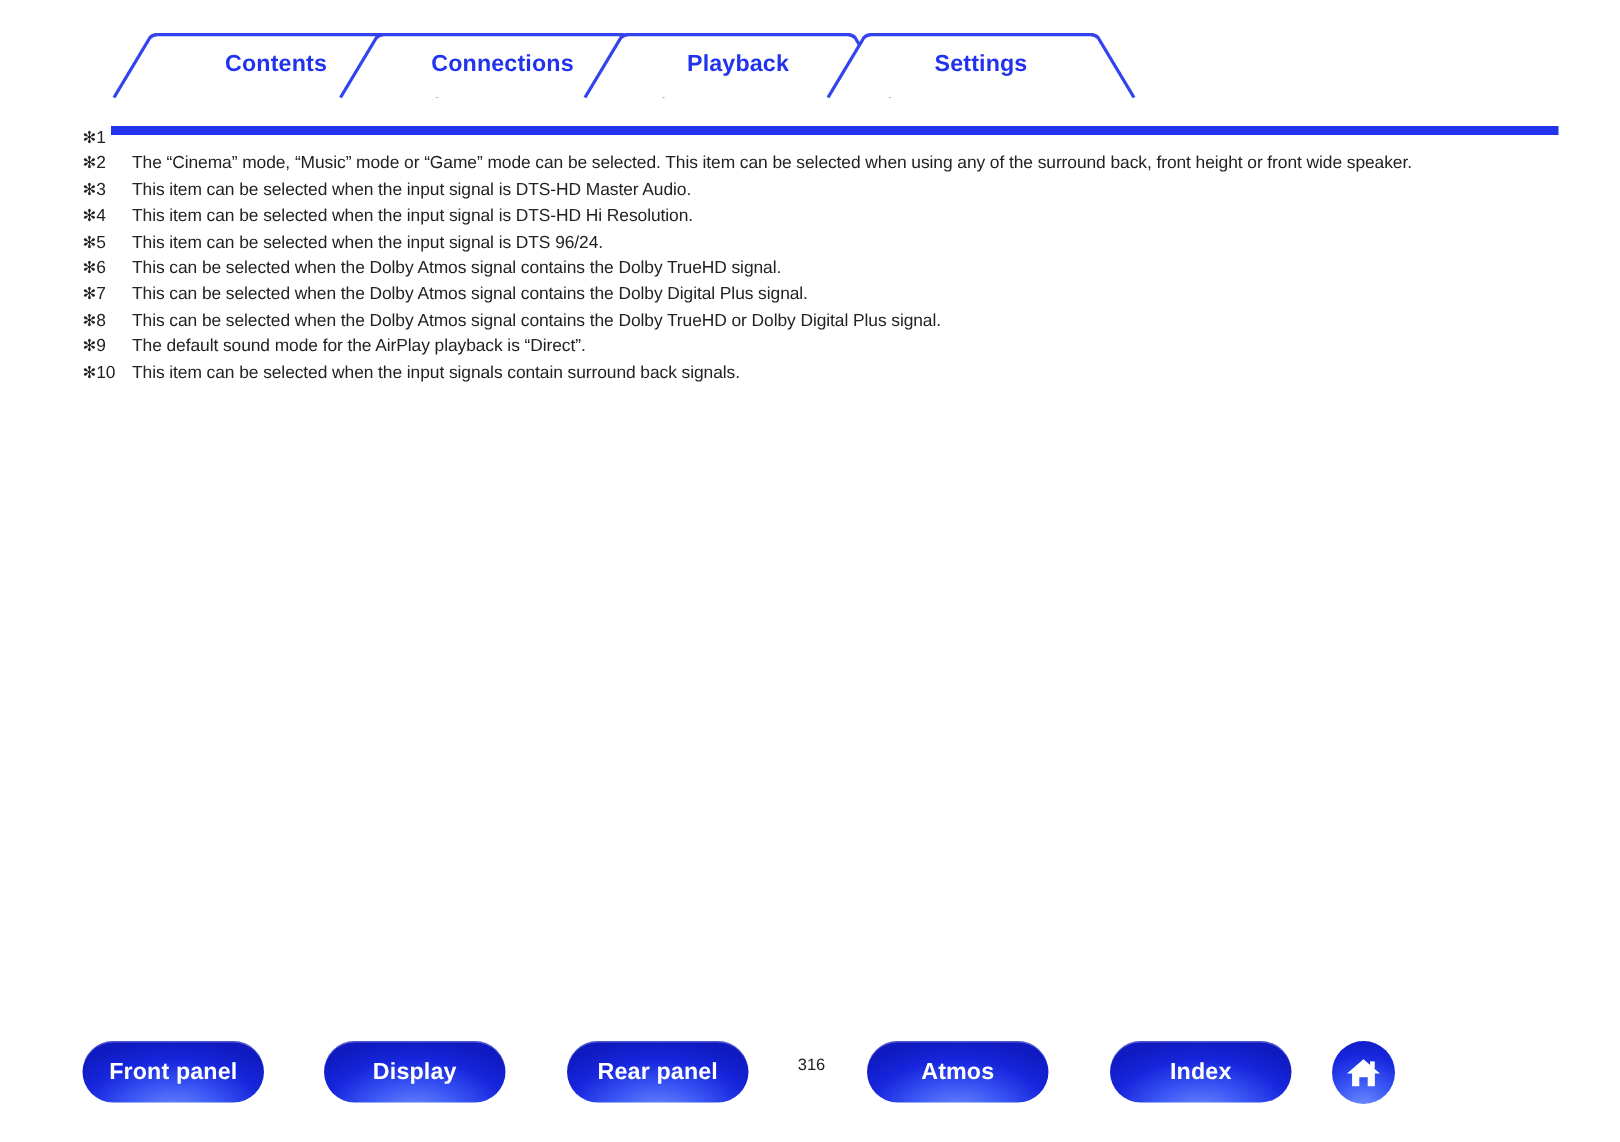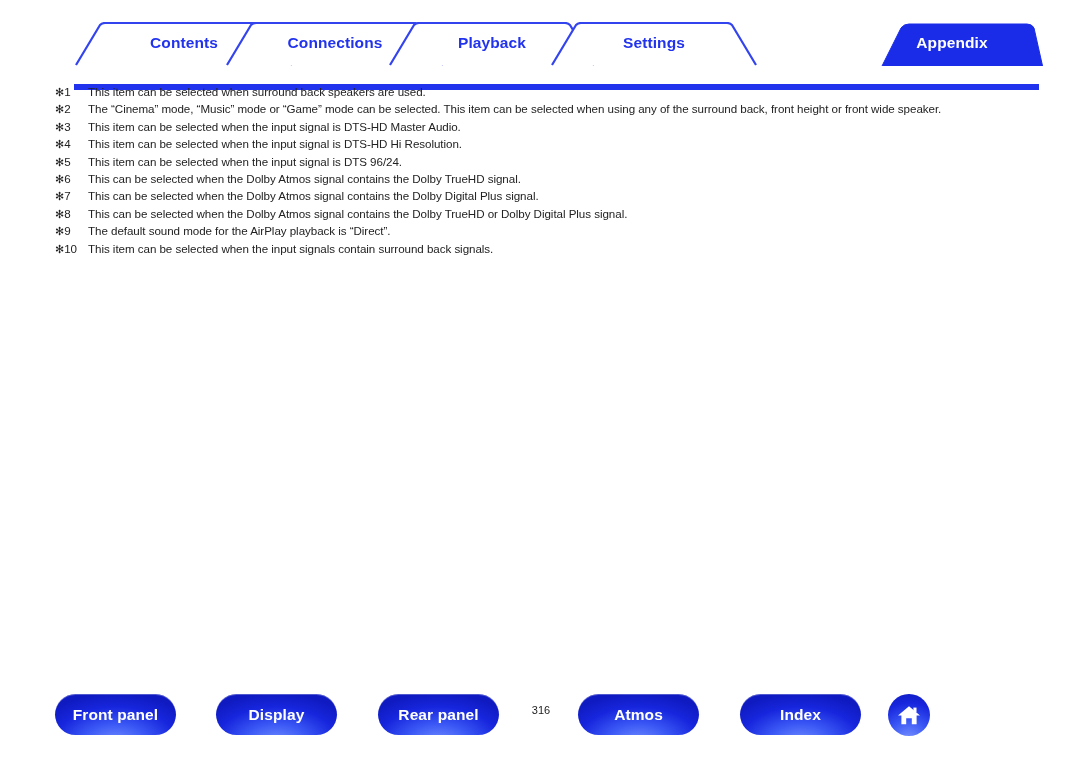--- a/index.html
+++ b/index.html
@@ -171,35 +171,28 @@
   </div>
 
   <div class="tab" style="left:531px; width:208px;">
     <svg class="tab-shape" viewBox="0 0 208 44" preserveAspectRatio="none">
       <path d="M2,43 L26,3 Q28,1 31,1 L177,1 Q180,1 182,3 L206,43" fill="#ffffff" stroke="#3344ee" stroke-width="2.2" stroke-linejoin="round" vector-effect="non-scaling-stroke"></path>
     </svg>
     <span class="tab-label">Settings</span>
   </div>
 
 
-  <div class="tab active" style="left:838px; width:190px;">
-    <svg class="tab-shape" viewBox="0 0 190 44" preserveAspectRatio="none">
-      <path d="M24,46 L44,6 Q47,2 52,2 L170,2 Q175,2 177,6 L186,46 Z" fill="#1a2ce8" stroke="#1a2ce8" stroke-width="1" stroke-linejoin="round" vector-effect="non-scaling-stroke"></path>
-    </svg>
-    <span class="tab-label">Appendix</span>
-  </div>
 
   <div id="tab-baseline"></div>
 </div>
 
 <div id="footnotes">
 
   <div class="footnote-row">
     <span class="footnote-marker"><span class="ast">✻</span><span>1</span></span>
-    <span class="footnote-text">This item can be selected when surround back speakers are used.</span>
   </div>
 
   <div class="footnote-row">
     <span class="footnote-marker"><span class="ast">✻</span><span>2</span></span>
     <span class="footnote-text">The “Cinema” mode, “Music” mode or “Game” mode can be selected. This item can be selected when using any of the surround back, front height or front wide speaker.</span>
   </div>
 
   <div class="footnote-row">
     <span class="footnote-marker"><span class="ast">✻</span><span>3</span></span>
     <span class="footnote-text">This item can be selected when the input signal is DTS-HD Master Audio.</span>

